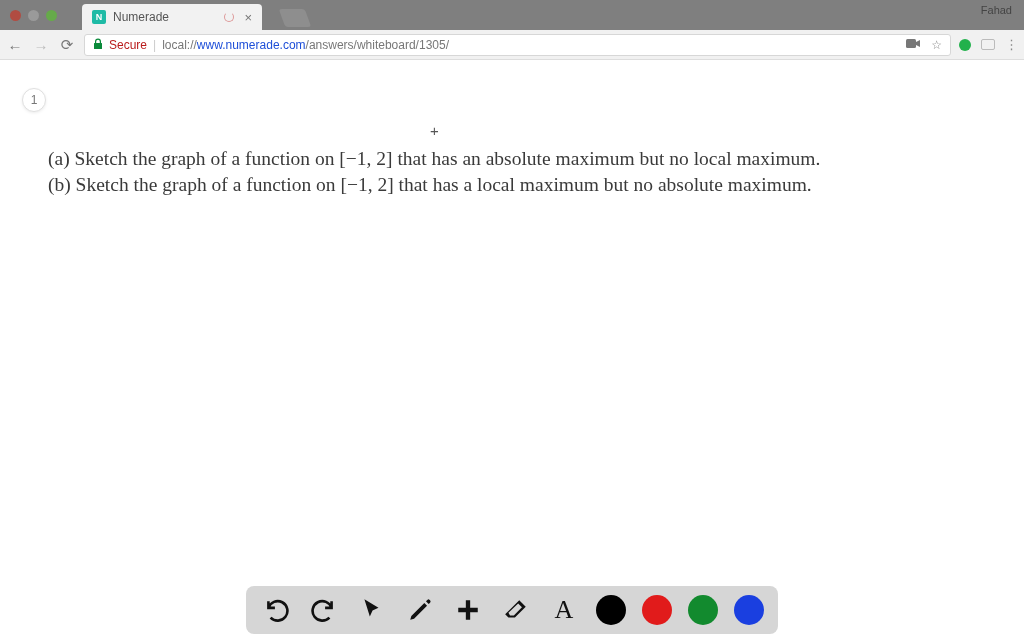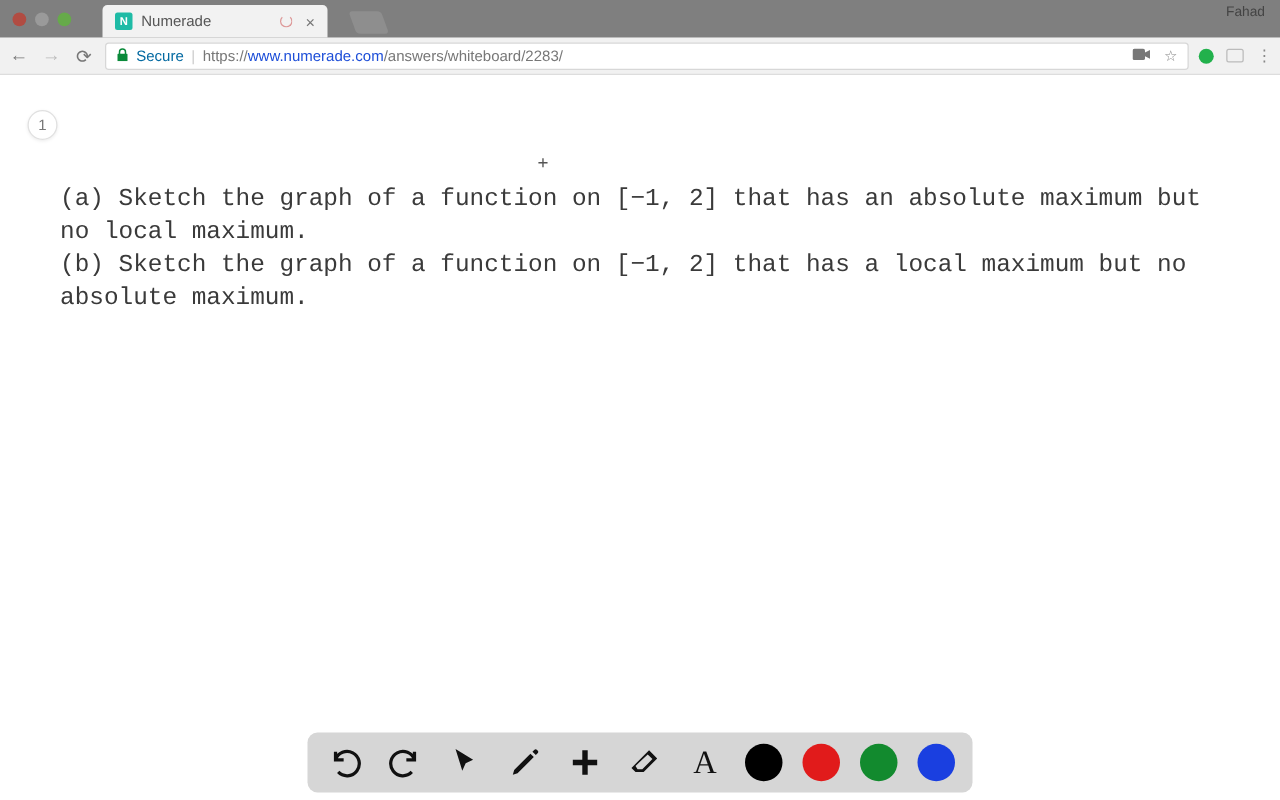--- a/index.html
+++ b/index.html
@@ -96,21 +96,21 @@
       background: #fff;
       border: 1px solid #d7d7d7;
       border-radius: 3px;
       display: flex;
       align-items: center;
       padding: 0 8px;
       gap: 6px;
       font-size: 12px;
     }
     .lock-icon { color: #0a8a3a; font-size: 11px; }
-    .secure-text { color: #0369a1; }
+    .secure-text { color: #b91c1c; }
     .url-divider { color: #ccc; }
     .url-text { color: #777; }
     .url-text .host { color: #1d4ed8; }
     .addr-right { margin-left:auto; display:flex; align-items:center; gap:10px; color:#888; }
     .ext-icons { display:flex; align-items:center; gap:10px; color:#888; }
     .ext-green { width:12px; height:12px; border-radius:50%; background:#22b14c; }
     .ext-box { width:14px; height:11px; border:1px solid #bbb; border-radius:2px; }
     
     .page {
       position: relative;
@@ -132,21 +132,21 @@
     .cursor-plus {
       position: absolute;
       top: 62px; left: 430px;
       font-size: 15px; color: #555; font-weight: 300;
     }
     .problem-text {
       position: absolute;
       top: 86px;
       left: 48px;
       right: 30px;
-      font-family: Liberation Mono, monospace;
+      font-family: Liberation Serif, serif;
       font-size: 19.5px;
       line-height: 1.35;
       color: #3a3a3a;
     }
     .problem-text .line { display:block; }
     
     .toolbar {
       position: absolute;
       bottom: 6px;
       left: 50%;
@@ -199,21 +199,21 @@
   <div class="nav-btn">⟳</div>
   <div class="addr-field">
     <span class="lock-icon">
       <svg width="10" height="11" viewBox="0 0 10 11">
           <path fill="#0a8a3a" d="M2 5V3.5a3 3 0 016 0V5h.5a.5.5 0 01.5.5v5a.5.5 0 01-.5.5h-7A.5.5 0 011 10.5v-5A.5.5 0 011.5 5H2zm1.2 0h3.6V3.5a1.8 1.8 0 10-3.6 0V5z"></path>
         </svg>
     </span>
     <span class="secure-text">Secure</span>
     <span class="url-divider">|</span>
     <span class="url-text">
-      <span>https://</span><span class="host">www.numerade.com</span><span>/answers/whiteboard/2283/</span>
+      <span>local://</span><span class="host">www.numerade.com</span><span>/answers/whiteboard/1305/</span>
     </span>
     <span class="addr-right">
       <span>
         <svg width="15" height="11" viewBox="0 0 15 11">
             <rect x="0" y="1" width="10" height="9" rx="1.5" fill="#777"></rect>
             <path d="M10 4l4-2v7l-4-2z" fill="#777"></path>
           </svg>
       </span>
       <span>☆</span>
     </span>

